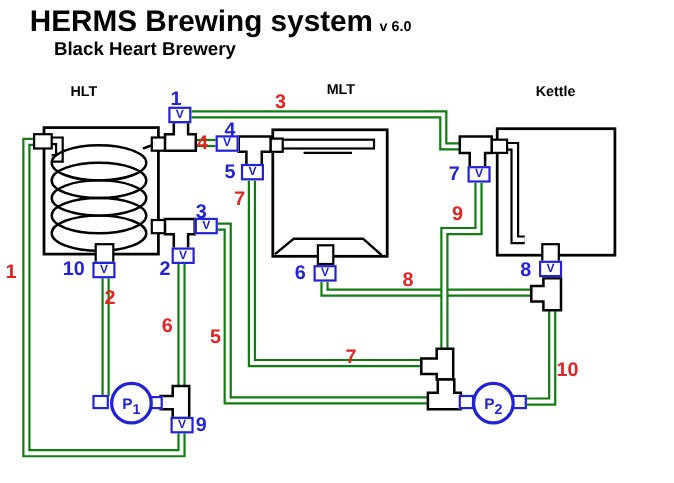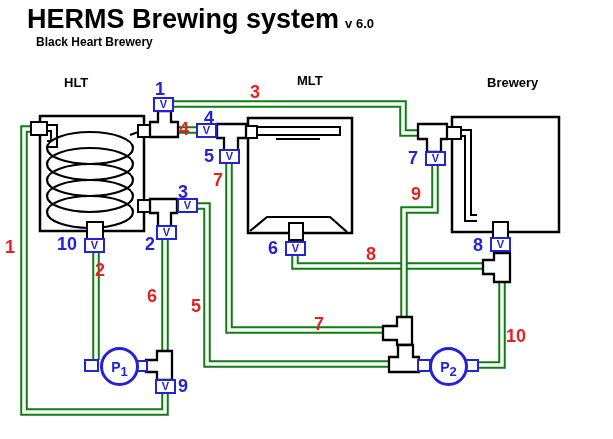--- a/index.html
+++ b/index.html
@@ -4,21 +4,21 @@
 <style>
   html,body{margin:0;padding:0;background:#fff;}
   .stage{
     position:relative;width:613px;height:439px;background:#ffffff;
     font-family:"Liberation Sans", sans-serif;overflow:hidden;
   }
   .stage svg{position:absolute;left:0;top:0;}
   .lbl{position:absolute;white-space:nowrap;color:#000;}
   .title-main{font-size:27px;font-weight:bold;}
   .title-ver{font-size:13px;font-weight:bold;margin-left:6px;}
-  .subtitle{font-size:12px;font-weight:bold;}
+  .subtitle{font-size:17px;font-weight:bold;margin-left:13px;}
   .vessel-lbl{font-size:13px;font-weight:bold;}
   .vnum{color:#2222d6;font-size:18px;font-weight:bold;}
   .pnum{color:#e32222;font-size:18px;font-weight:bold;}
   .valve{
     position:absolute;width:17px;height:11px;border:2px solid #2222d6;background:#fff;
     color:#2222d6;font-size:11px;font-weight:bold;text-align:center;line-height:11px;
   }
   .pump{
     position:absolute;width:33px;height:33px;border:3px solid #2222d6;border-radius:50%;
     background:#fff;color:#2222d6;display:flex;align-items:center;justify-content:center;
@@ -129,21 +129,21 @@
     <path class="fit" d="M494 253 L510 253 L510 282 L494 282 L494 274 L483 274 L483 260 L494 260 Z"></path>
   </svg>
 
   <div class="lbl" style="left:27px;top:4px;">
     <span class="title-main">HERMS Brewing system</span><span class="title-ver">v 6.0</span>
   </div>
   <div class="lbl subtitle" style="left:36px;top:35px;">Black Heart Brewery</div>
 
   <div class="lbl vessel-lbl" style="left:64px;top:75px;">HLT</div>
   <div class="lbl vessel-lbl" style="left:277px;top:73px;padding-left:20px;">MLT</div>
-  <div class="lbl vessel-lbl" style="left:487px;top:75px;">Brewery</div>
+  <div class="lbl vessel-lbl" style="left:487px;top:75px;">Kettle</div>
 
   <div class="valve" style="left:153px;top:97px;"><span>V</span></div>
   <div class="valve" style="left:156px;top:225px;"><span>V</span></div>
   <div class="valve" style="left:177px;top:198px;"><span>V</span></div>
   <div class="valve" style="left:196px;top:123px;"><span>V</span></div>
   <div class="valve" style="left:219px;top:149px;"><span>V</span></div>
   <div class="valve" style="left:285px;top:241px;"><span>V</span></div>
   <div class="valve" style="left:425px;top:151px;"><span>V</span></div>
   <div class="valve" style="left:490px;top:237px;"><span>V</span></div>
   <div class="valve" style="left:155px;top:379px;"><span>V</span></div>

